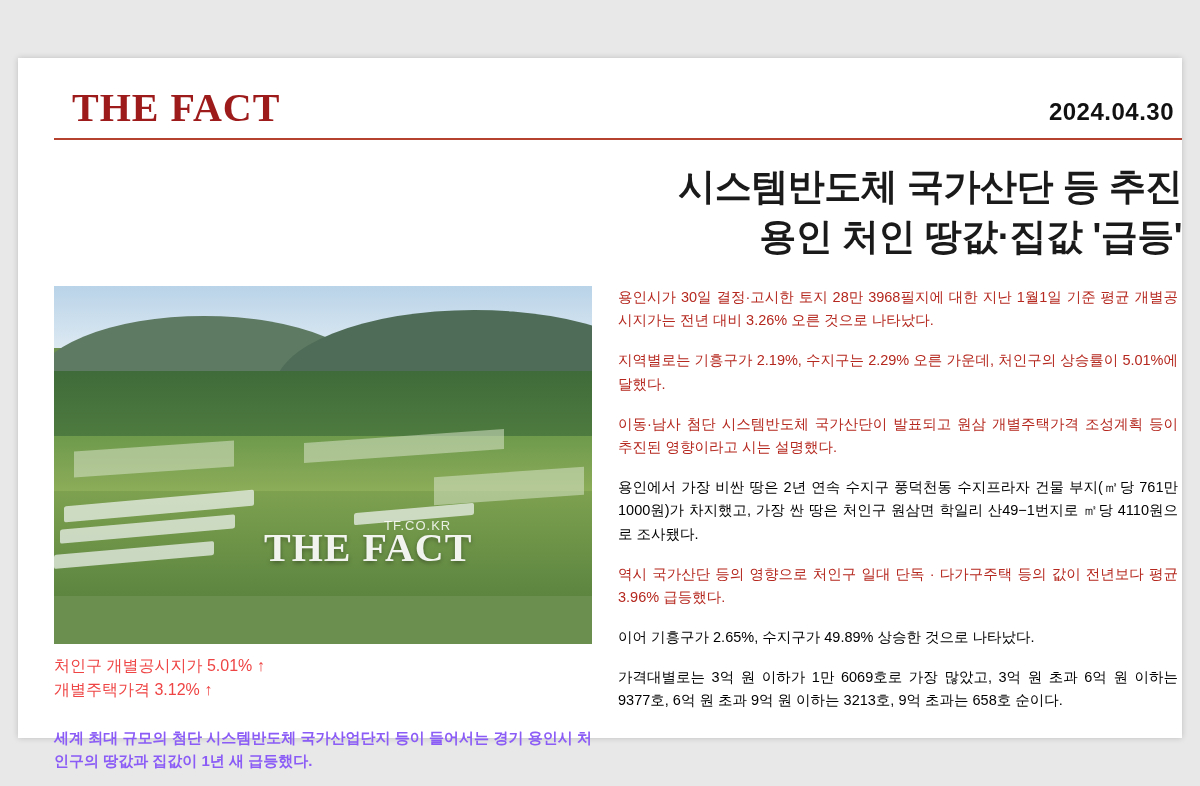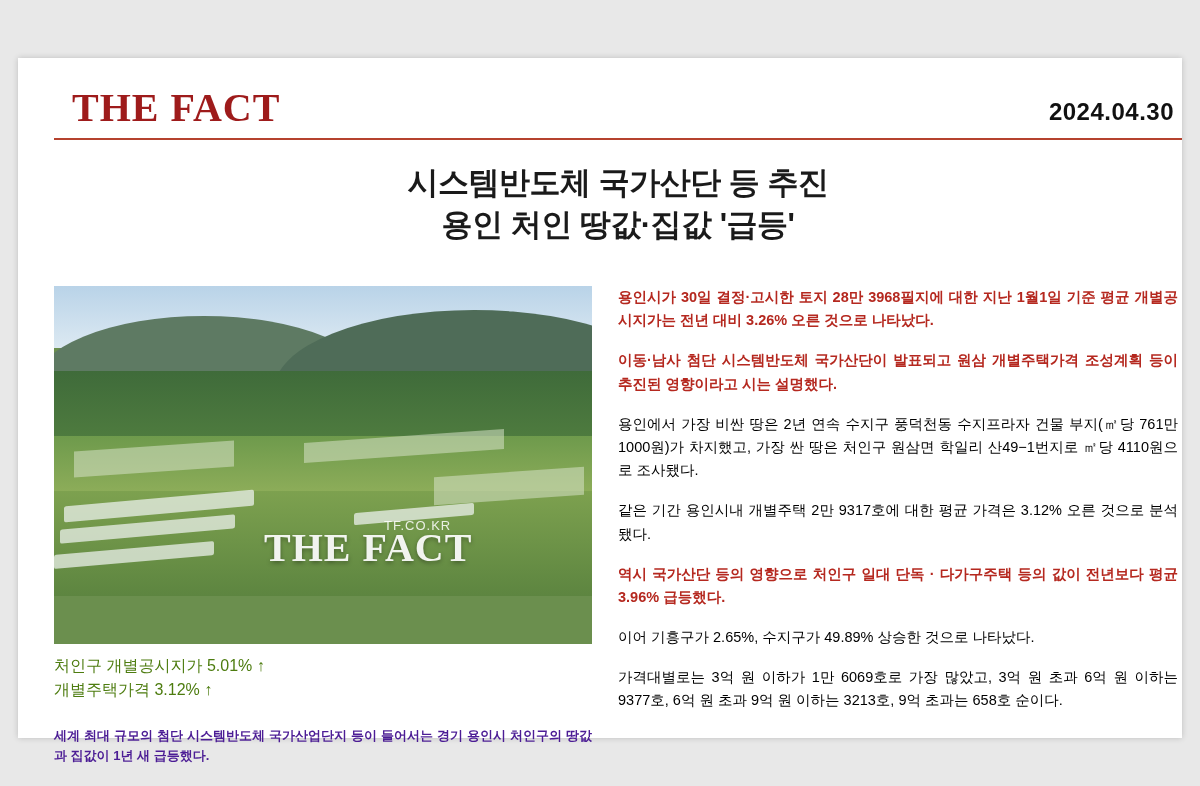--- a/index.html
+++ b/index.html
@@ -47,23 +47,23 @@
     right: 8px;
     top: 22px;
     font-size: 24px;
     font-weight: bold;
     color: #111;
     letter-spacing: 0.5px;
   }
   
   .title-block {
     margin-top: 22px;
-    text-align: center;
+    text-align: right;
     color: #1a1a1a;
-    font-size: 31px;
+    font-size: 37px;
     font-weight: bold;
     line-height: 1.35;
     letter-spacing: -0.5px;
   }
   
   .body {
     position: absolute;
     top: 210px;
     left: 0;
     width: 1128px;
@@ -137,42 +137,42 @@
     font-family: "Liberation Serif", serif;
     font-weight: bold;
     font-size: 40px;
     color: rgba(255,255,255,0.92);
     letter-spacing: 1px;
     text-shadow: 0 2px 4px rgba(0,0,0,0.35);
   }
   .caption {
     margin-top: 10px;
     font-size: 16px;
-    color: #4d7c0f;
+    color: #ef4444;
     line-height: 1.5;
   }
   .caption-note {
     margin-top: 24px;
-    font-size: 13px;
-    font-weight: bold;
-    color: #4c1d95;
+    font-size: 15px;
+    font-weight: bold;
+    color: #8b5cf6;
     line-height: 1.55;
     text-align: justify;
   }
   
   p.para {
     margin: 0 0 17px 0;
     font-size: 14.5px;
     line-height: 1.6;
     color: #000000;
     text-align: justify;
   }
   p.para.hl {
     color: #b5281f;
-    font-weight: bold;
+    font-weight: normal;
   }
 </style>
 </head>
 <body>
 
 <div class="page">
   <div class="inner">
 
     <div class="header">
       <div class="logo">THE FACT</div>
@@ -208,23 +208,23 @@
         <div class="caption">
           <div>처인구 개별공시지가 5.01% ↑</div>
           <div>개별주택가격 3.12% ↑</div>
         </div>
 
         <div class="caption-note">세계 최대 규모의 첨단 시스템반도체 국가산업단지 등이 들어서는 경기 용인시 처인구의 땅값과 집값이 1년 새 급등했다.</div>
       </div>
 
       <div class="col-right">
         <p class="para hl">용인시가 30일 결정·고시한 토지 28만 3968필지에 대한 지난 1월1일 기준 평균 개별공시지가는 전년 대비 3.26% 오른 것으로 나타났다.</p>
+        <p class="para hl">지역별로는 기흥구가 2.19%, 수지구는 2.29% 오른 가운데, 처인구의 상승률이 5.01%에 달했다.</p>
         <p class="para hl">이동·남사 첨단 시스템반도체 국가산단이 발표되고 원삼 개별주택가격 조성계획 등이 추진된 영향이라고 시는 설명했다.</p>
         <p class="para">용인에서 가장 비싼 땅은 2년 연속 수지구 풍덕천동 수지프라자 건물 부지(㎡당 761만 1000원)가 차지했고, 가장 싼 땅은 처인구 원삼면 학일리 산49−1번지로 ㎡당 4110원으로 조사됐다.</p>
-        <p class="para">같은 기간 용인시내 개별주택 2만 9317호에 대한 평균 가격은 3.12% 오른 것으로 분석됐다.</p>
         <p class="para hl">역시 국가산단 등의 영향으로 처인구 일대 단독 · 다가구주택 등의 값이 전년보다 평균 3.96% 급등했다.</p>
         <p class="para">이어 기흥구가 2.65%, 수지구가 49.89% 상승한 것으로 나타났다.</p>
         <p class="para">가격대별로는 3억 원 이하가 1만 6069호로 가장 많았고, 3억 원 초과 6억 원 이하는 9377호, 6억 원 초과 9억 원 이하는 3213호, 9억 초과는 658호 순이다.</p>
       </div>
 
     </div>
   </div>
 </div>
 
 </body></html>

